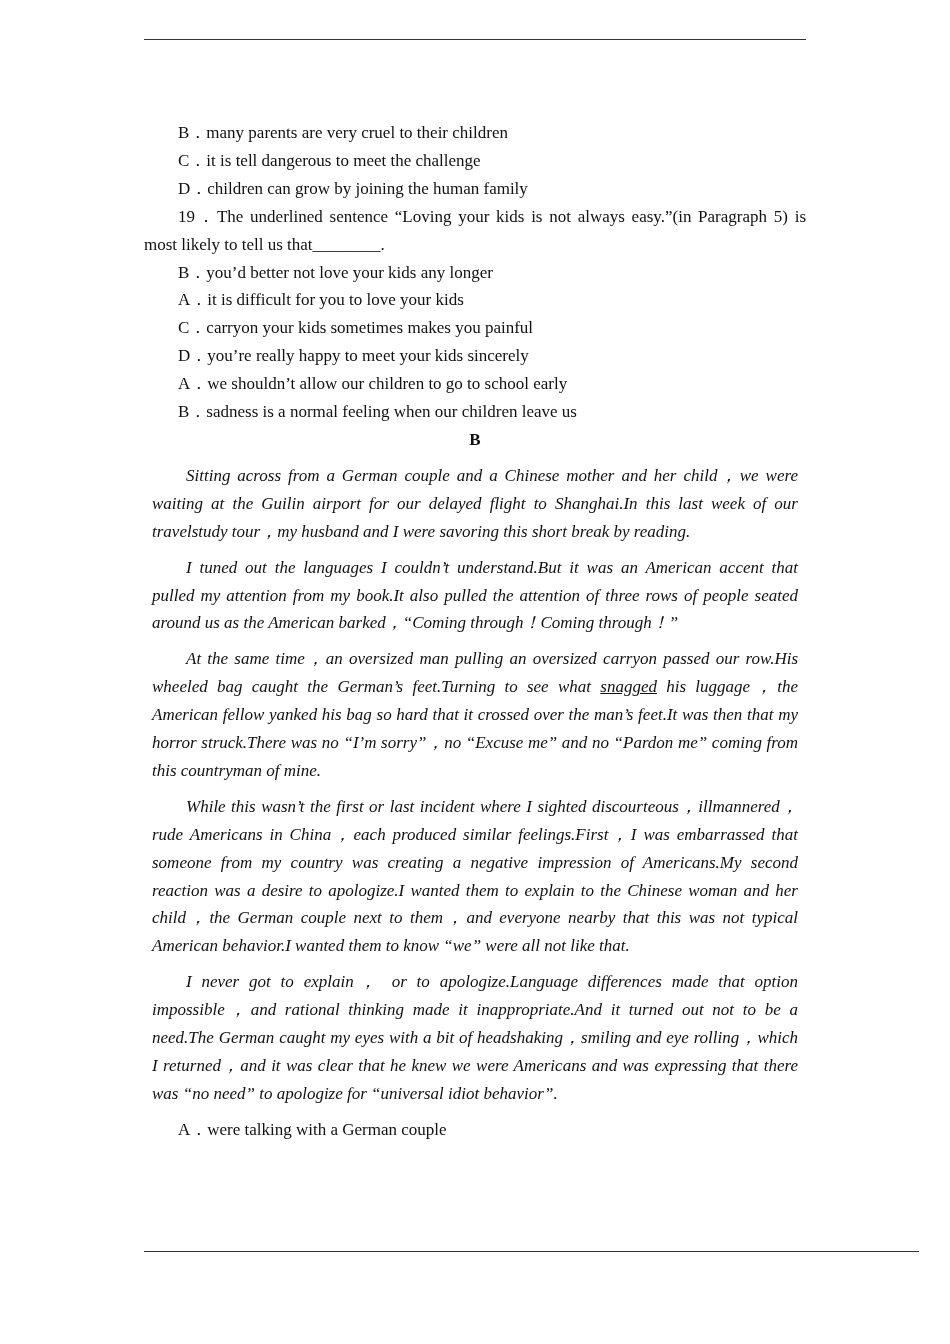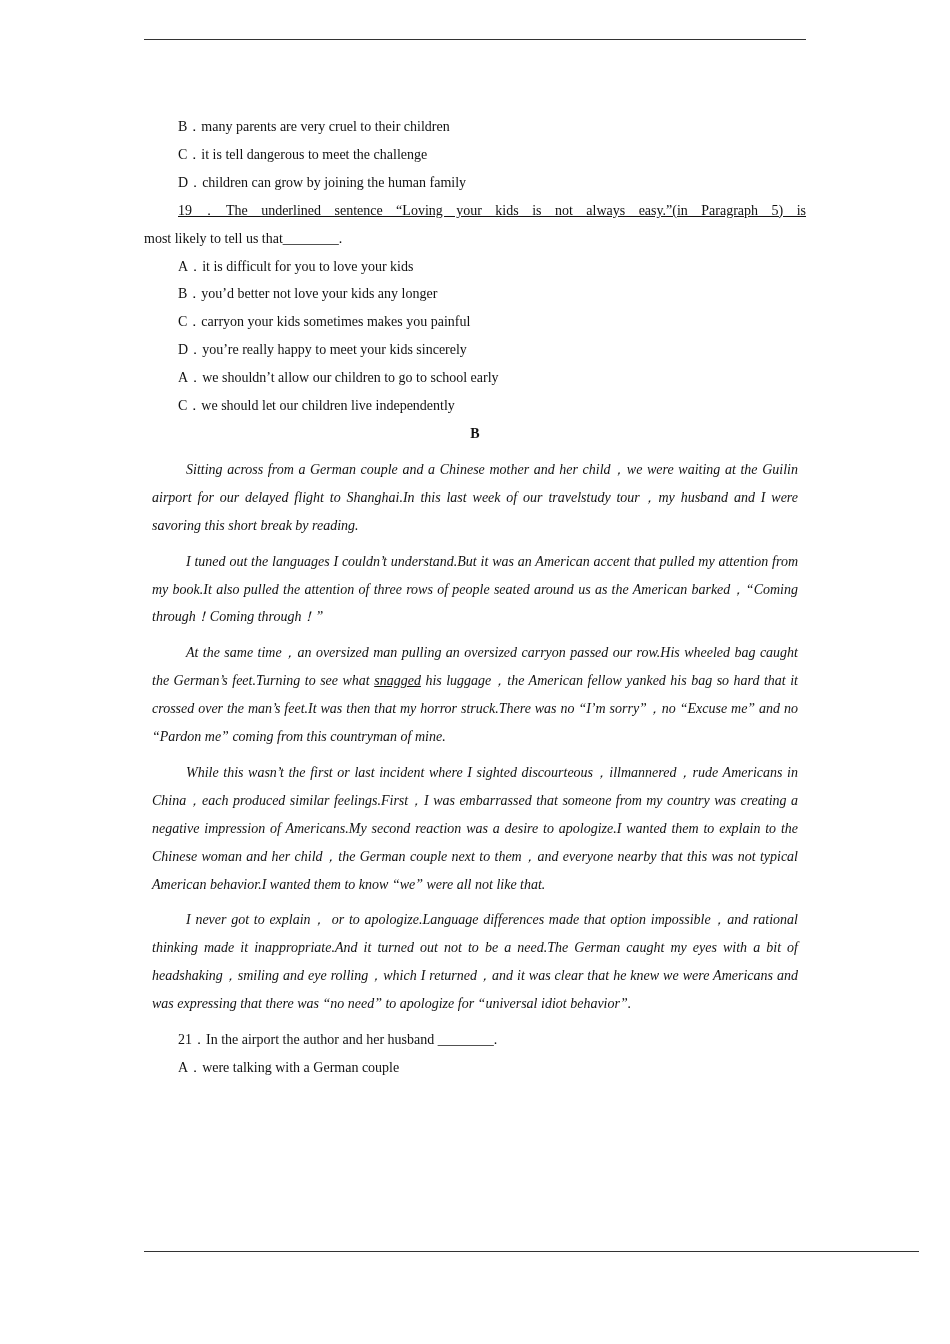--- a/index.html
+++ b/index.html
@@ -9,64 +9,63 @@
     }
     .rule-top {
       position: absolute; left: 144px; top: 39px; width: 662px; height: 0;
       border-top: 1.5px solid #333333;
     }
     .rule-bottom {
       position: absolute; left: 144px; top: 1251px; width: 775px; height: 0;
       border-top: 1.5px solid #333333;
     }
     .content {
-      position: absolute; left: 144px; top: 113px; width: 662px;
-      font-size: 14px; line-height: 27.9px;
+      position: absolute; left: 144px; top: 119px; width: 662px;
+      font-size: 17px; line-height: 27.9px;
     }
     .line { margin: 0; white-space: nowrap; }
     .ind { padding-left: 34px; }
     .para { margin: 8px; text-indent: 34px; text-align: justify; text-align-last: left; font-style: italic; }
     .heading { margin: 0; text-align: center; font-weight: bold; }
     .u { text-decoration: underline; }
   </style>
 </head>
 <body>
 
 <div class="rule-top"></div>
 
 <div class="content">
   <div>
     <p class="line ind"><span>B．</span><span>many parents are very cruel to their children</span></p>
     <p class="line ind"><span>C．</span><span>it is tell dangerous to meet the challenge</span></p>
     <p class="line ind"><span>D．</span><span>children can grow by joining the human family</span></p>
   </div>
 
   <div>
-    <p class="line ind" style="text-align:justify;text-align-last:justify;text-decoration:underline;">19．The underlined sentence “Loving your kids is not always easy.”(in Paragraph 5) is</p>
+    <p class="line ind" style="text-align:justify;text-align-last:justify;">19．The underlined sentence “Loving your kids is not always easy.”(in Paragraph 5) is</p>
     <p class="line">most likely to tell us that________.</p>
+    <p class="line ind"><span>B．</span><span>you’d better not love your kids any longer</span></p>
     <p class="line ind"><span>A．</span><span>it is difficult for you to love your kids</span></p>
-    <p class="line ind"><span>B．</span><span>you’d better not love your kids any longer</span></p>
     <p class="line ind"><span>C．</span><span>carryon your kids sometimes makes you painful</span></p>
     <p class="line ind"><span>D．</span><span>you’re really happy to meet your kids sincerely</span></p>
   </div>
 
   <div>
     <p class="line ind"><span>A．</span><span>we shouldn’t allow our children to go to school early</span></p>
-    <p class="line ind"><span>C．</span><span>we should let our children live independently</span></p>
+    <p class="line ind"><span>B．</span><span>sadness is a normal feeling when our children leave us</span></p>
   </div>
 
   <p class="heading">B</p>
 
   <div>
     <p class="para">Sitting across from a German couple and a Chinese mother and her child，we were waiting at the Guilin airport for our delayed flight to Shanghai.In this last week of our travelstudy tour，my husband and I were savoring this short break by reading.</p>
     <p class="para">I tuned out the languages I couldn’t understand.But it was an American accent that pulled my attention from my book.It also pulled the attention of three rows of people seated around us as the American barked，“Coming through！Coming through！”</p>
     <p class="para"><span>At the same time，an oversized man pulling an oversized carryon passed our row.His wheeled bag caught the German’s feet.Turning to see what </span><span class="u">snagged</span><span> his luggage，the American fellow yanked his bag so hard that it crossed over the man’s feet.It was then that my horror struck.There was no “I’m sorry”，no “Excuse me” and no “Pardon me” coming from this countryman of mine.</span></p>
     <p class="para">While this wasn’t the first or last incident where I sighted discourteous，illmannered，rude Americans in China，each produced similar feelings.First，I was embarrassed that someone from my country was creating a negative impression of Americans.My second reaction was a desire to apologize.I wanted them to explain to the Chinese woman and her child，the German couple next to them，and everyone nearby that this was not typical American behavior.I wanted them to know “we” were all not like that.</p>
     <p class="para">I never got to explain， or to apologize.Language differences made that option impossible，and rational thinking made it inappropriate.And it turned out not to be a need.The German caught my eyes with a bit of headshaking，smiling and eye rolling，which I returned，and it was clear that he knew we were Americans and was expressing that there was “no need” to apologize for “universal idiot behavior”.</p>
   </div>
 
   <div>
-    <p class="line ind">21．In the airport the author and her husband ________.</p>
     <p class="line ind"><span>A．</span><span>were talking with a German couple</span></p>
   </div>
 </div>
 
 <div class="rule-bottom"></div>
 
 </body></html>

